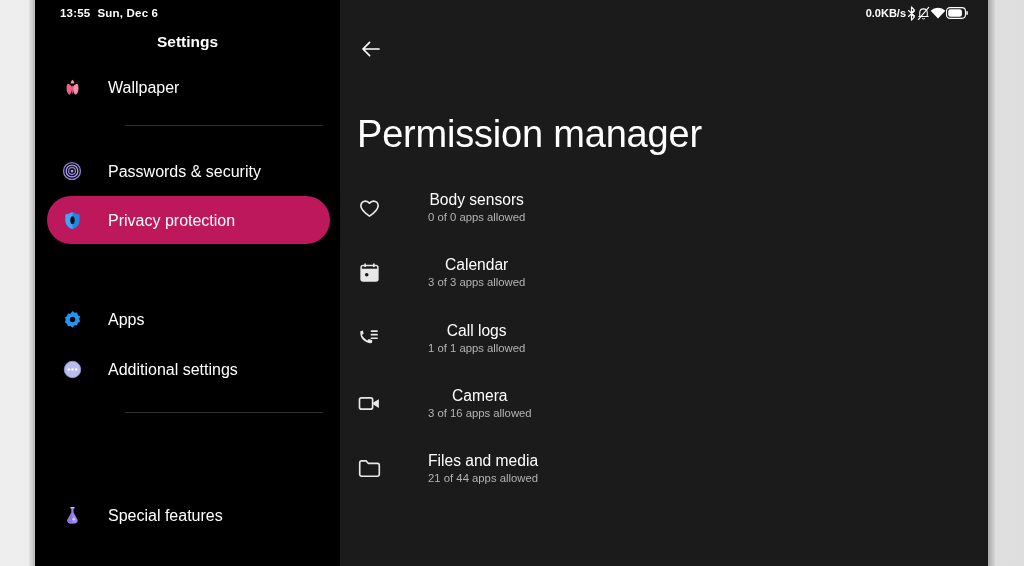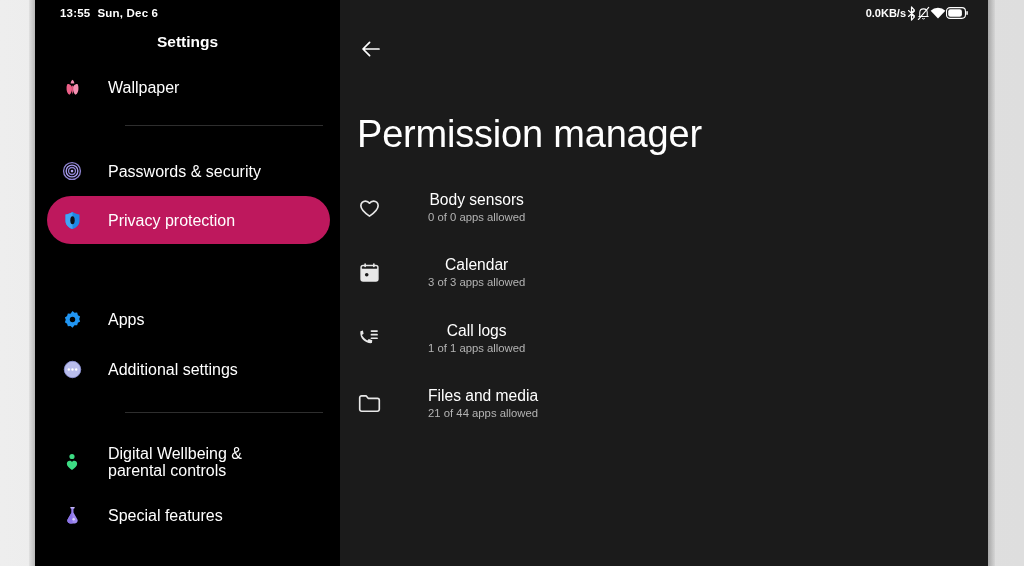--- a/index.html
+++ b/index.html
@@ -259,29 +259,20 @@
             <circle cx="12" cy="12" r="9.4" fill="#b9bdec"></circle>
             <circle cx="12" cy="12" r="9.4" fill="none" stroke="#8e93d6" stroke-width="1"></circle>
             <circle cx="7.8" cy="12" r="1.35" fill="#ffffff"></circle>
             <circle cx="12" cy="12" r="1.35" fill="#ffffff"></circle>
             <circle cx="16.2" cy="12" r="1.35" fill="#ffffff"></circle>
           </svg>
         </span>
         <span class="nav-label">Additional settings</span>
       </div>
 
-      <div class="nav-item" style="top:440px;height:44px;">
-        <span class="nav-icon">
-          <svg width="20" height="20" viewBox="0 0 24 24">
-            <circle cx="12" cy="5.4" r="3.1" fill="#3ddc84"></circle>
-            <path d="M12 21.6c-3.4-2.4-6.2-4.6-6.2-7.6 0-2 1.6-3.4 3.4-3.4 1.2 0 2.2.6 2.8 1.5.6-.9 1.6-1.5 2.8-1.5 1.8 0 3.4 1.4 3.4 3.4 0 3-2.8 5.2-6.2 7.6z" fill="#3ddc84"></path>
-          </svg>
-        </span>
-        <span class="nav-label" style="max-width:195px;">Digital Wellbeing &amp; parental controls</span>
-      </div>
 
       <div class="nav-item" style="top:496px;height:38px;">
         <span class="nav-icon">
           <svg width="21" height="21" viewBox="0 0 24 24">
             <path d="M10.2 2.8h3.6v1.6h-.7v4.3l4.4 7.5c1.2 2.1-.2 4.9-2.6 4.9H9.1c-2.4 0-3.8-2.8-2.6-4.9l4.4-7.5V4.4h-.7z" fill="#9f8af0"></path>
             <path d="M10.2 2.8h1.8v18.3H9.1c-2.4 0-3.8-2.8-2.6-4.9l4.4-7.5V4.4h-.7z" fill="#8b74e8"></path>
             <ellipse cx="13.3" cy="16.2" rx="1.4" ry="1.4" fill="#ded8fb"></ellipse>
             <rect x="9.4" y="2.2" width="5.2" height="1.6" rx="0.8" fill="#c5b9f7"></rect>
           </svg>
         </span>
@@ -369,20 +360,32 @@
               <rect x="13.6" y="7.8" width="7.3" height="1.7" rx="0.85" fill="#e8e8e8"></rect>
               <rect x="13.6" y="11.4" width="7.3" height="1.7" rx="0.85" fill="#e8e8e8"></rect>
             </svg>
           </span>
           <span class="perm-text">
             <span class="perm-title" style="display:block;">Call logs</span>
             <span class="perm-sub" style="display:block;">1 of 1 apps allowed</span>
           </span>
         </div>
 
+        <div class="perm-row">
+          <span class="perm-icon">
+            <svg width="25" height="25" viewBox="0 0 24 24">
+              <rect x="2.4" y="6.6" width="12.6" height="10.8" rx="1.9" fill="none" stroke="#e8e8e8" stroke-width="1.6"></rect>
+              <path d="M15.6 11.1l5.4-3.3v8.4l-5.4-3.3z" fill="#e8e8e8"></path>
+            </svg>
+          </span>
+          <span class="perm-text">
+            <span class="perm-title" style="display:block;">Camera</span>
+            <span class="perm-sub" style="display:block;">3 of 16 apps allowed</span>
+          </span>
+        </div>
 
 
         <div class="perm-row">
           <span class="perm-icon">
             <svg width="25" height="25" viewBox="0 0 24 24">
               <path d="M2.6 6.4a1.8 1.8 0 011.8-1.8h4.3l2 2.4h8.9a1.8 1.8 0 011.8 1.8v8.8a1.8 1.8 0 01-1.8 1.8H4.4a1.8 1.8 0 01-1.8-1.8z" fill="none" stroke="#e8e8e8" stroke-width="1.6" stroke-linejoin="round"></path>
             </svg>
           </span>
           <span class="perm-text">
             <span class="perm-title" style="display:block;">Files and media</span>

